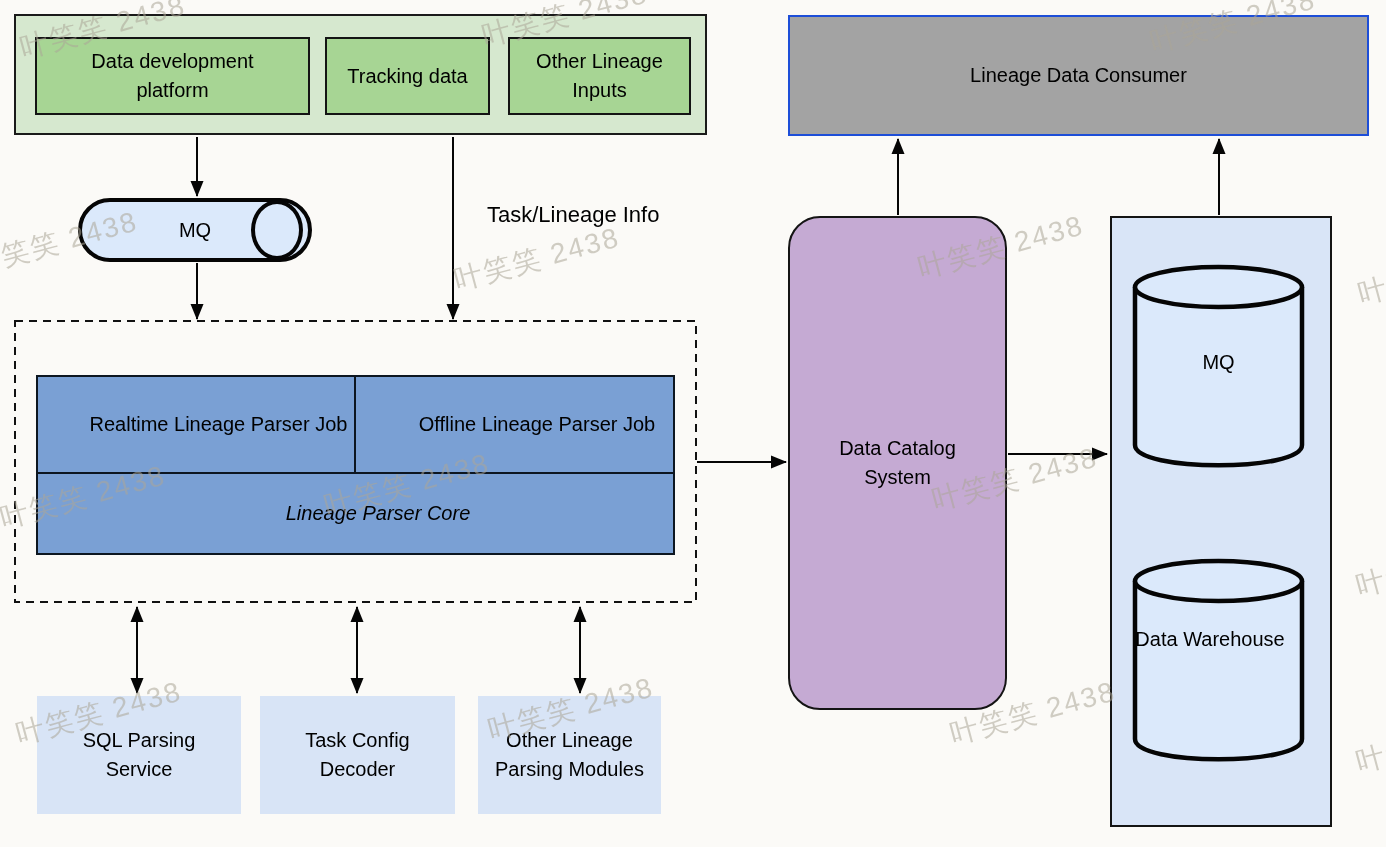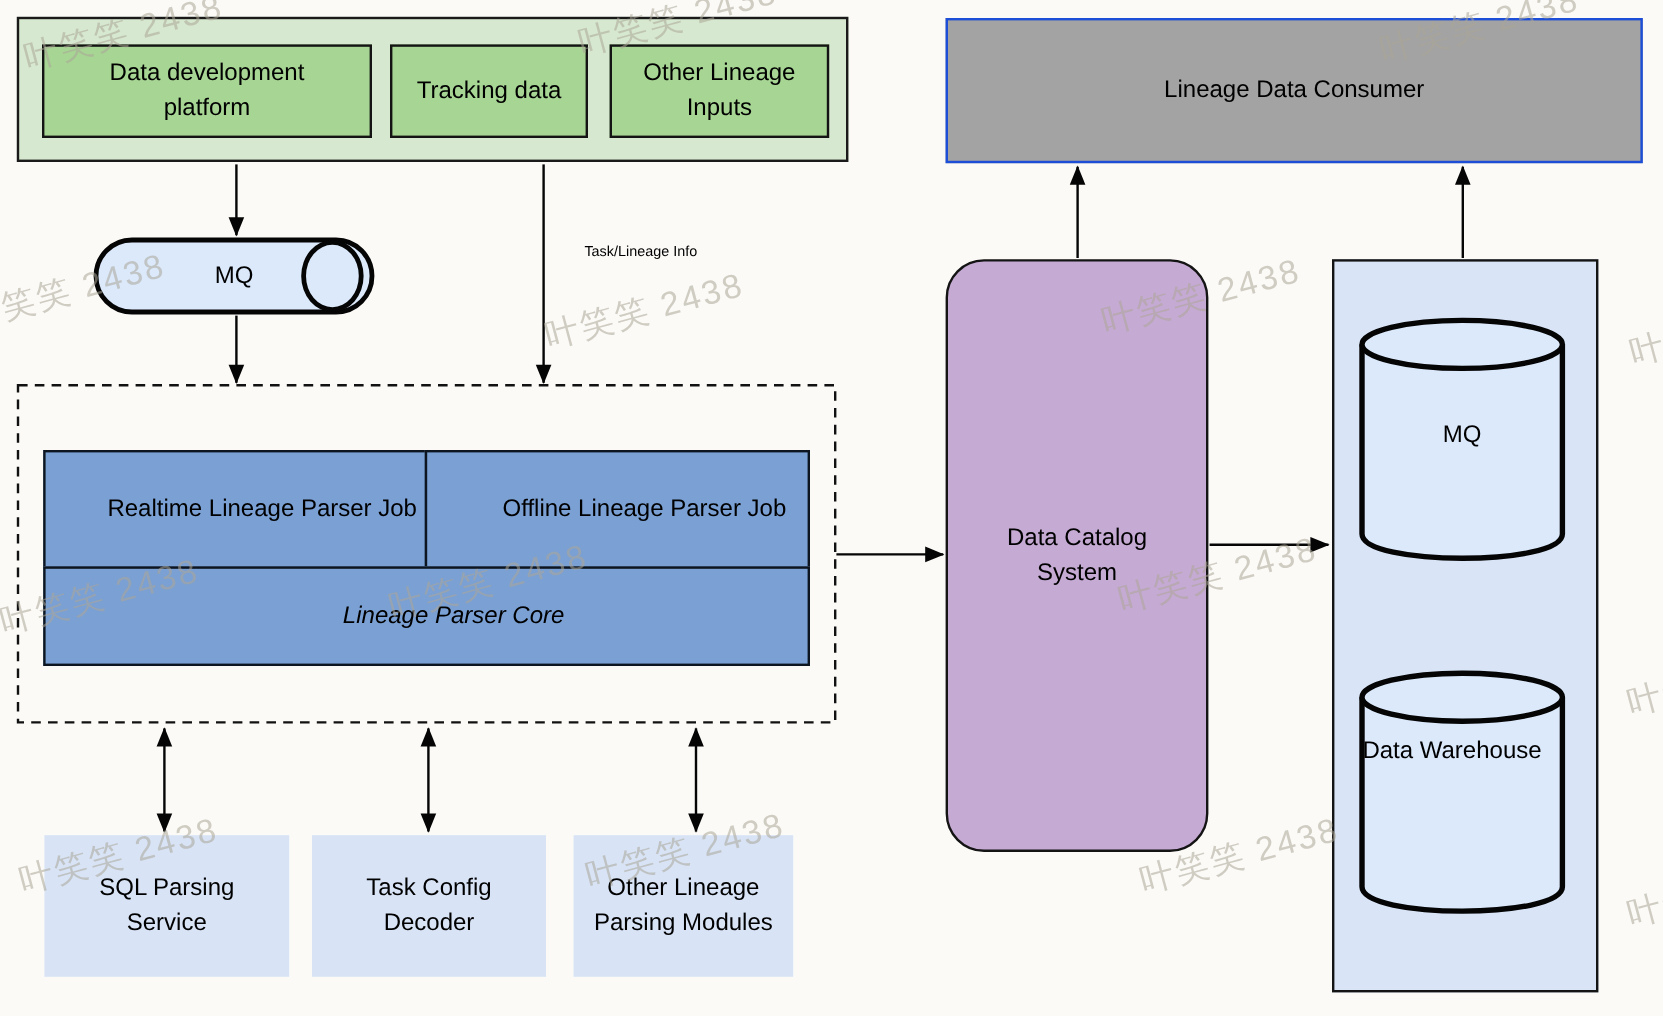--- a/index.html
+++ b/index.html
@@ -25,21 +25,21 @@
   .parser-cell{ background:#7aa0d4; border:2px solid #0d1620;padding-left:45px; }
   
   .pale-box{ background:#d8e4f6; }
   
   .purple-box{ background:#c5aad3; border:2px solid #141414; border-radius:32px; }
   .teal-box{ background:#a3a3a3; border:2px solid #1d4ed8; }
   .store-container{ background:#d9e5f7; border:2px solid #141414; }
   .cyl-svg{ position:absolute; z-index:2; }
   .cyl-label{ position:absolute; z-index:3; display:flex; align-items:center; justify-content:center;
               text-align:center; font-size:20px; line-height:29px; }
-  .free-label{ position:absolute; z-index:2; font-size:12px; white-space:nowrap; }
+  .free-label{ position:absolute; z-index:2; font-size:22px; white-space:nowrap; }
   
   #wires{ position:absolute; left:0; top:0; z-index:4; pointer-events:none; }
   
   .wm{
     position:absolute; z-index:6; font-size:28px; letter-spacing:2px; white-space:nowrap;
     color:rgba(172,165,152,0.55); transform:rotate(-15deg); pointer-events:none;
   }
 </style>
 </head>
 <body>
@@ -82,21 +82,21 @@
   <svg class="cyl-svg" style="left:1132px; top:264px;" width="173" height="206" viewBox="0 0 173 206">
     <path d="M 3 23 L 3 181 C 3 208 170 208 170 181 L 170 23" fill="#dbe9fb" stroke="#050505" stroke-width="4.5"></path>
     <ellipse cx="86.5" cy="23" rx="83.5" ry="20" fill="#dbe9fb" stroke="#050505" stroke-width="4.5"></ellipse>
   </svg>
   <div class="cyl-label" style="left:1132px; top:342px; width:173px; height:40px;">MQ</div>
 
   <svg class="cyl-svg" style="left:1132px; top:558px;" width="173" height="206" viewBox="0 0 173 206">
     <path d="M 3 23 L 3 181 C 3 208 170 208 170 181 L 170 23" fill="#dbe9fb" stroke="#050505" stroke-width="4.5"></path>
     <ellipse cx="86.5" cy="23" rx="83.5" ry="20" fill="#dbe9fb" stroke="#050505" stroke-width="4.5"></ellipse>
   </svg>
-  <div class="cyl-label" style="left:1132px; top:596px; width:156px; height:60px;">Data Warehouse</div>
+  <div class="cyl-label" style="left:1132px; top:609px; width:156px; height:60px;">Data Warehouse</div>
 
   <svg id="wires" width="1386" height="847" viewBox="0 0 1386 847">
     <defs>
       <marker id="ah" markerUnits="userSpaceOnUse" markerWidth="20" markerHeight="16" refX="17" refY="8" orient="auto-start-reverse">
         <path d="M2,1.5 L18,8 L2,14.5 Z" fill="#050505"></path>
       </marker>
     </defs>
 
     <rect x="15" y="321" width="681" height="281" fill="none" stroke="#111" stroke-width="2" stroke-dasharray="8 6"></rect>
 

